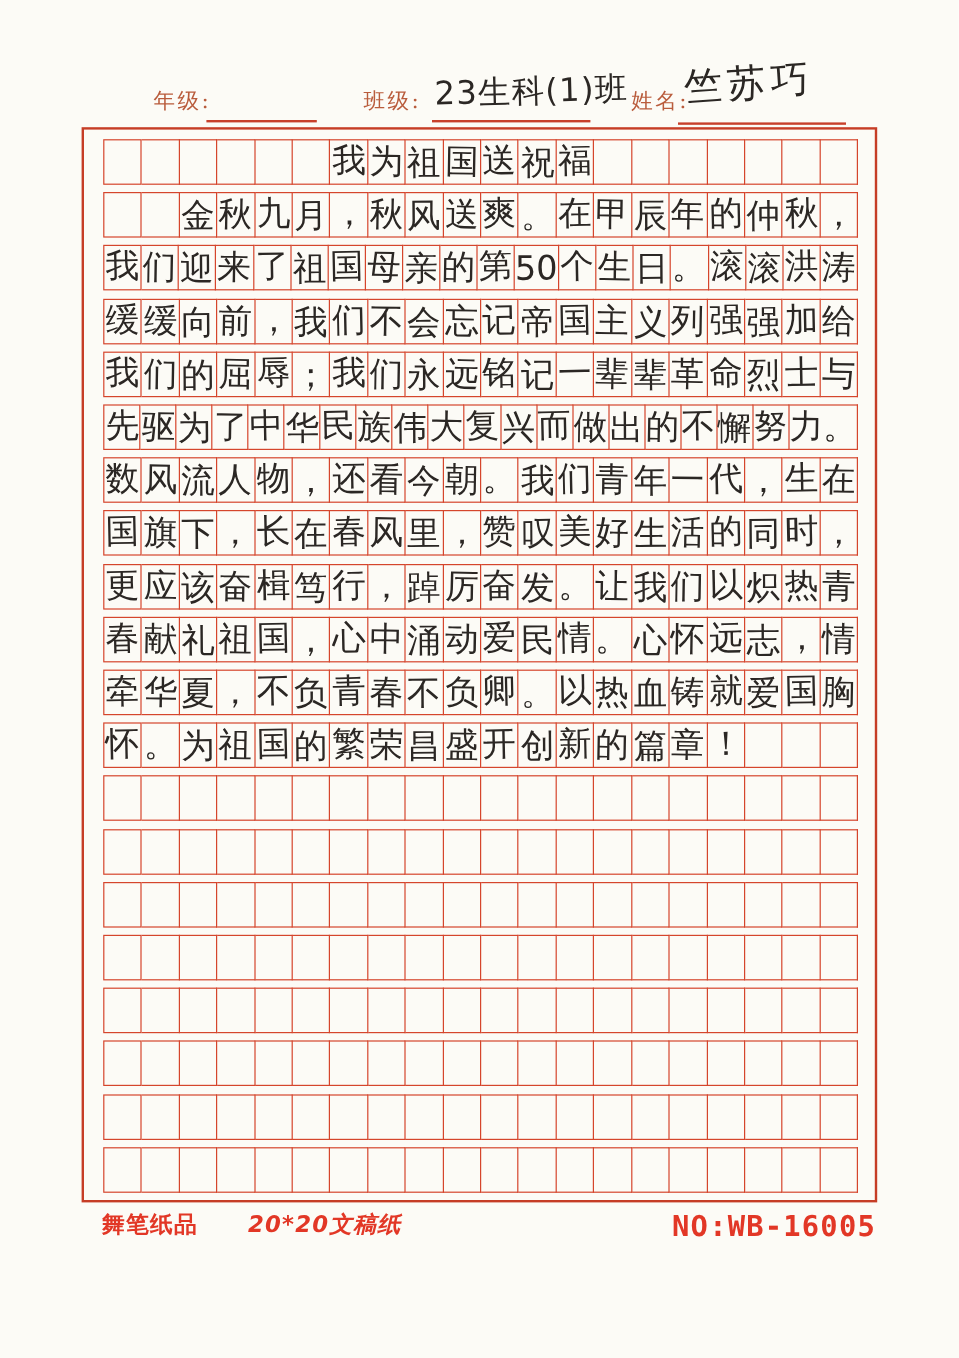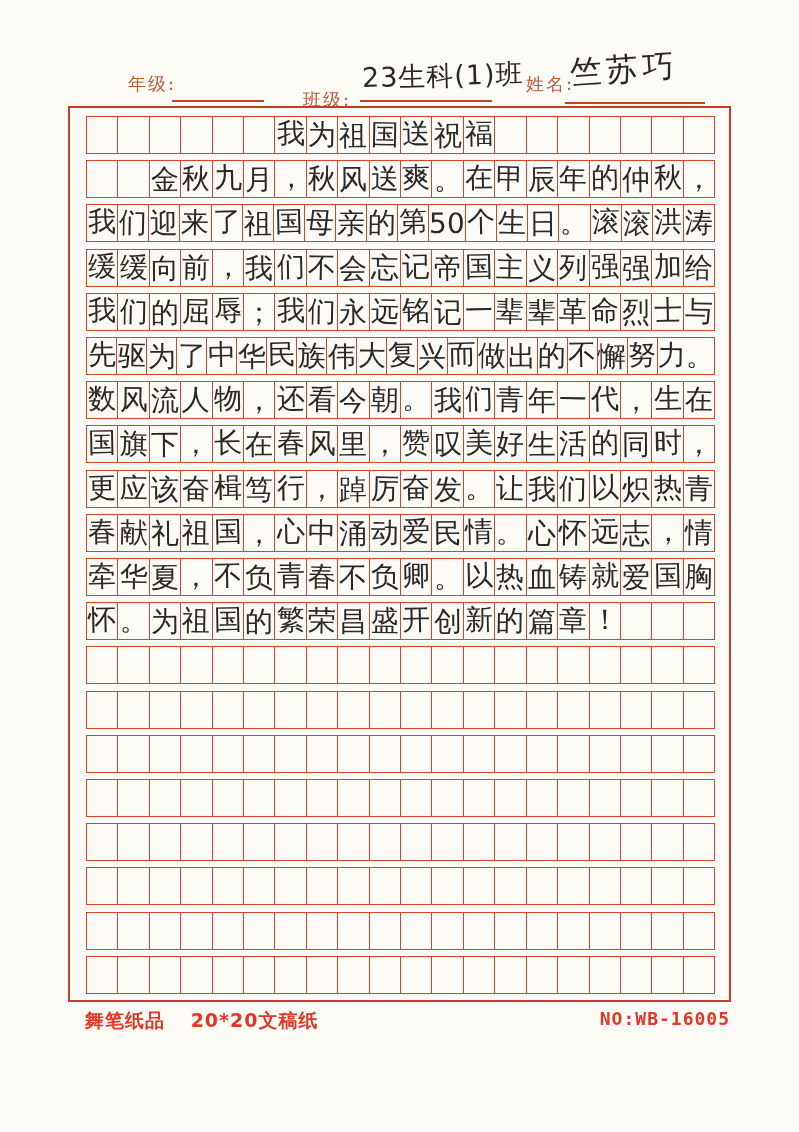--- a/index.html
+++ b/index.html
@@ -25,33 +25,33 @@
   .cell{flex:1 1 0;border:1.5px solid var(--grid);position:relative;display:flex;align-items:center;justify-content:center;overflow:visible;}
   .cell + .cell{border-left:none;}
   .ch{font-size:28px;line-height:1;color:var(--ink);white-space:nowrap;z-index:2;font-weight:500;}
   
   .cell:nth-child(odd) .ch{transform:rotate(-1.2deg) translateY(-1px);}
   .cell:nth-child(even) .ch{transform:rotate(1deg);}
   .cell:nth-child(3n) .ch{transform:rotate(-0.4deg) translateY(1px);}
 
   
   .foot-left{position:absolute;left:85px;top:1008px;font-size:19px;font-weight:bold;color:var(--footer);letter-spacing:1px;}
-  .foot-left .spec{margin-left:18px;}
-  .foot-right{position:absolute;right:69px;top:1008px;font-size:18px;font-weight:bold;color:var(--footer);letter-spacing:1px;font-family:"DejaVu Sans Mono","Liberation Mono",monospace;}
+  .foot-left .spec{margin-left:34px;font-style:italic;}
+  .foot-right{position:absolute;right:69px;top:1008px;font-size:24px;font-weight:bold;color:var(--footer);letter-spacing:1px;font-family:"DejaVu Sans Mono","Liberation Mono",monospace;}
 </style>
 </head>
 <body>
 
 <div class="page">
 
   <div>
     <span class="hdr-label" style="left:128px;top:72px;">年级:</span>
     <span class="u-line" style="left:172px;top:100px;width:92px;"></span>
 
-    <span class="hdr-label" style="left:303px;top:88px;text-align:right;">班级:</span>
+    <span class="hdr-label" style="left:303px;top:72px;text-align:right;">班级:</span>
     <span class="hdr-class hw">23生科(1)班</span>
     <span class="u-line" style="left:360px;top:100px;width:132px;"></span>
 
     <span class="hdr-label" style="left:526px;top:72px;">姓名:</span>
     <span class="hdr-name hw">竺苏巧</span>
     <span class="u-line" style="left:565px;top:102px;width:140px;"></span>
   </div>
 
   <div class="sheet">
     <div class="grid" id="grid">

